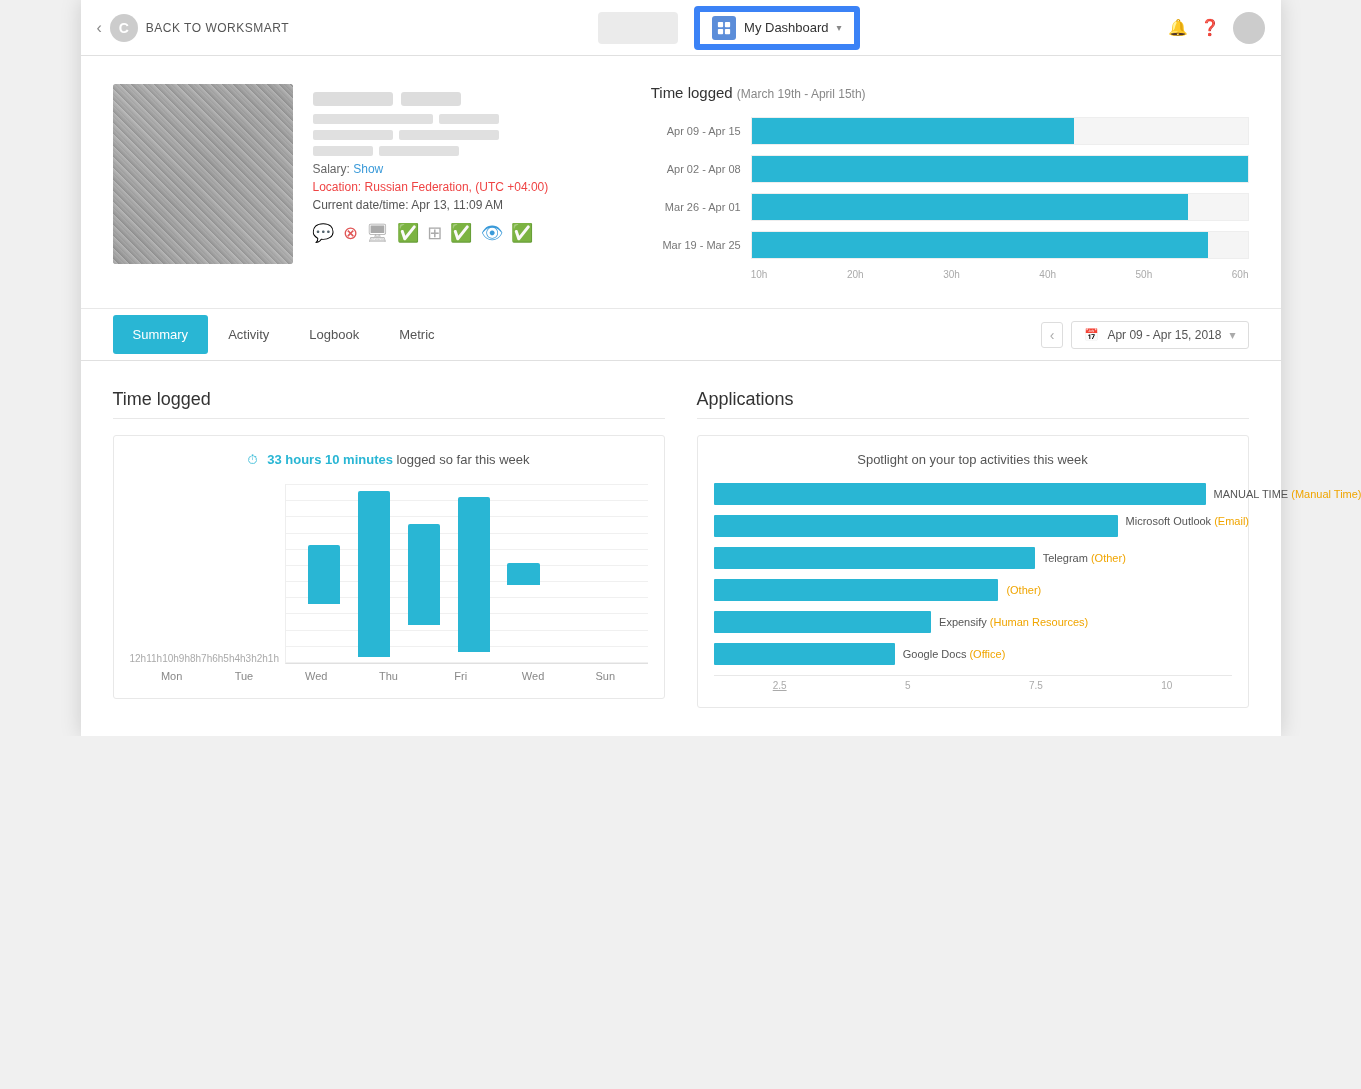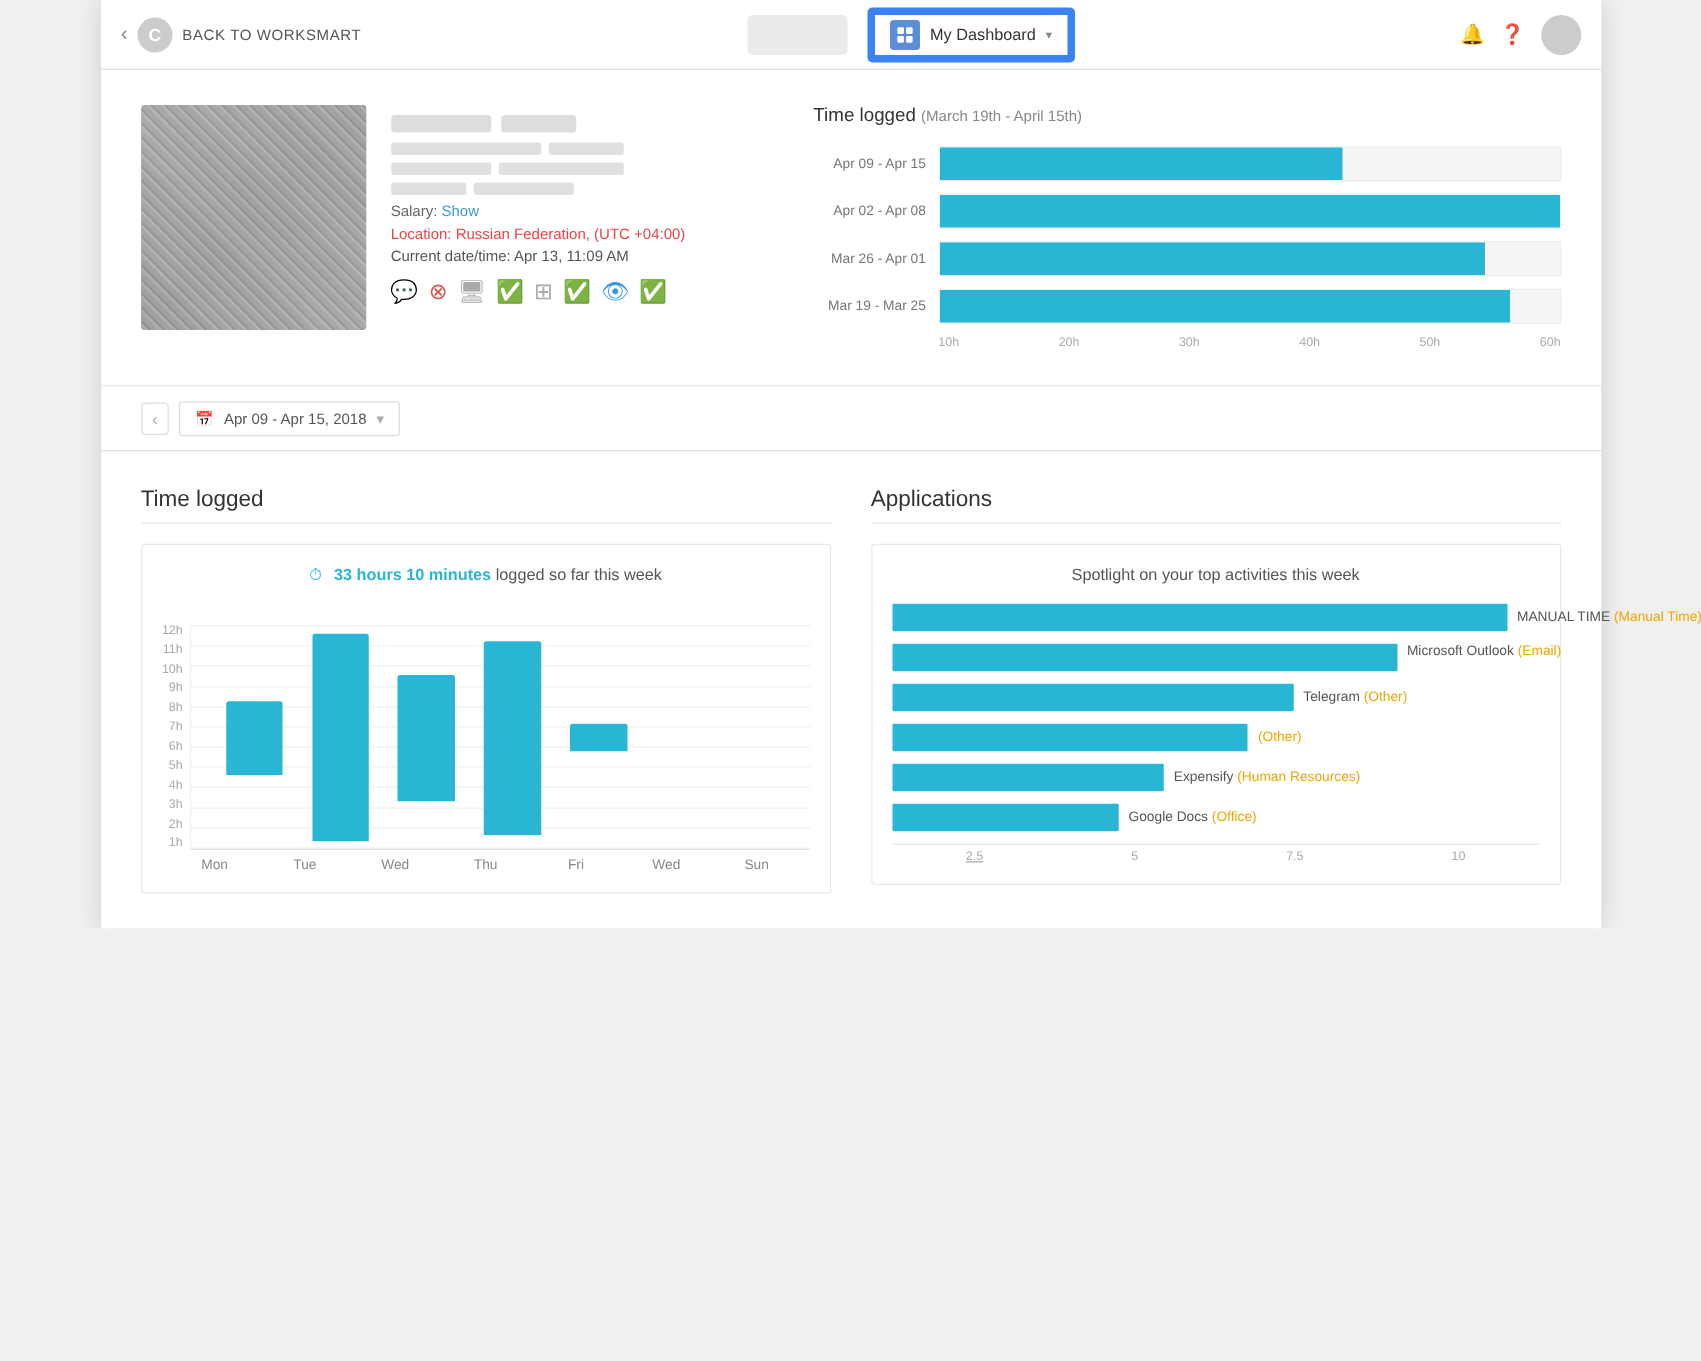--- a/index.html
+++ b/index.html
@@ -70,25 +70,25 @@
     .tabs-date-icon { color: #aaa; }
     .tabs-date-dropdown { color: #aaa; }
 
     
     .main-content { padding: 28px 32px; display: flex; gap: 32px; }
     .section-title { font-size: 18px; font-weight: 500; color: #333; margin-bottom: 16px; border-bottom: 1px solid #e8e8e8; padding-bottom: 8px; }
 
     
     .time-logged-bottom { flex: 1; }
     .time-card { border: 1px solid #e8e8e8; border-radius: 3px; padding: 16px; }
-    .time-card-header { text-align: center; margin-bottom: 32px; font-size: 13px; color: #555; }
+    .time-card-header { text-align: center; margin-bottom: 16px; font-size: 13px; color: #555; }
     .time-card-header span.highlight { color: #29b6d4; font-weight: 600; }
     .clock-icon { color: #29b6d4; margin-right: 6px; }
     .weekly-chart-wrapper { display: flex; gap: 0; }
-    .y-axis-col { display: flex; flex-direction: column; justify-content: space-between; align-items: flex-end; padding-right: 6px; height: 180px; }
+    .y-axis-col { display: flex; flex-direction: row; justify-content: space-between; align-items: flex-end; padding-right: 6px; height: 180px; }
     .y-axis-label { font-size: 10px; color: #aaa; line-height: 1; }
     .chart-area { flex: 1; border-bottom: 1px solid #e0e0e0; border-left: 1px solid #eee; position: relative; height: 180px; }
     .h-gridlines { position: absolute; top: 0; left: 0; right: 0; bottom: 0; display: flex; flex-direction: column; justify-content: space-between; pointer-events: none; }
     .h-gridline { border-top: 1px solid #f0f0f0; width: 100%; }
     .bars-row { display: flex; align-items: flex-end; height: 100%; gap: 8px; padding: 0 8px; }
     .bar-col { display: flex; flex-direction: column; align-items: center; flex: 1; height: 100%; justify-content: flex-end; }
     .days-row { display: flex; gap: 8px; padding: 0 8px; margin-top: 6px; }
     .day-label { flex: 1; text-align: center; font-size: 11px; color: #888; }
 
     
@@ -215,20 +215,27 @@
             <span class="axis-label">30h</span>
             <span class="axis-label">40h</span>
             <span class="axis-label">50h</span>
             <span class="axis-label">60h</span>
           </div>
         </div>
     </div>
   </div>
 
   <div class="tabs-section">
+    <div class="tabs-left" id="tabs-left">
+
+    <div class="tab active">Summary</div>
+        <div class="tab">Activity</div>
+        <div class="tab">Logbook</div>
+        <div class="tab">Metric</div>
+      </div>
     <div class="tabs-right">
       <div class="tabs-nav-arrow">‹</div>
       <div class="tabs-date-picker">
         <span class="tabs-date-icon">📅</span>
         <span>Apr 09 - Apr 15, 2018</span>
         <span class="tabs-date-dropdown">▾</span>
       </div>
     </div>
   </div>
 

